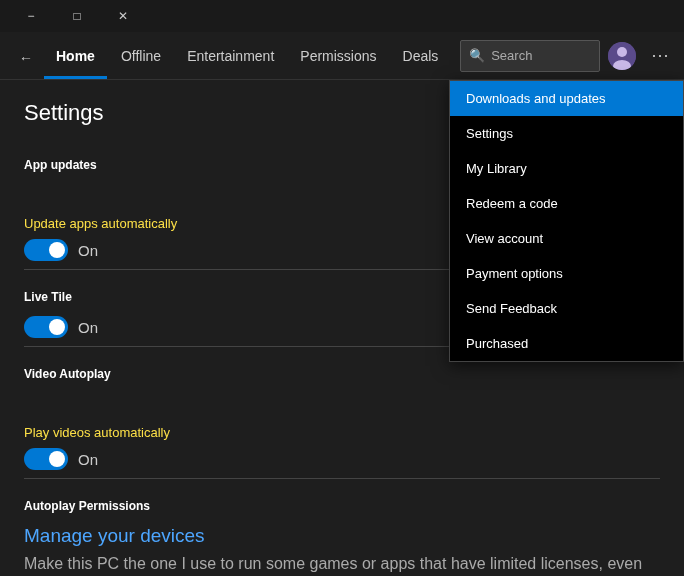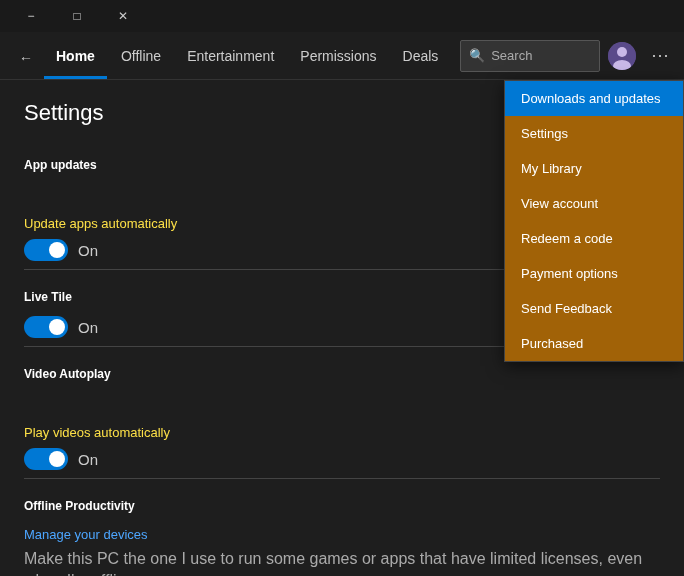--- a/index.html
+++ b/index.html
@@ -231,41 +231,41 @@
       left: 25px;
     }
 
     .toggle-text {
       font-size: 15px;
       color: #ccc;
     }
 
     .offline-link {
       color: #4da6ff;
-      font-size: 13px;
+      font-size: 19px;
       cursor: pointer;
       text-decoration: none;
       display: inline-block;
       margin-bottom: 6px;
     }
 
     .offline-desc {
       font-size: 16px;
       color: #aaa;
       margin-bottom: 10px;
       line-height: 1.4;
     }
 
     
     .dropdown-menu {
       position: absolute;
       top: 0;
       right: 0;
-      width: 180px;
-      background: #a16207;
+      width: 235px;
+      background: #000000;
       border: 1px solid #444;
       box-shadow: 0 4px 16px rgba(0,0,0,0.6);
       z-index: 100;
     }
 
     .dropdown-item {
       padding: 10px 16px;
       font-size: 13px;
       color: #fff;
       cursor: pointer;
@@ -359,21 +359,21 @@
         <div class="setting-label">Play videos automatically</div>
         <div class="toggle-row">
           <div class="toggle on"></div>
           <span class="toggle-text">On</span>
         </div>
       </div>
       <hr class="section-divider">
     </div>
 
     <div class="section">
-      <div class="section-title">Offline Productivity</div>
+      <div class="section-title">Autoplay Permissions</div>
       <a class="offline-link">Manage your devices</a>
       <div class="offline-desc">Make this PC the one I use to run some games or apps that have limited licenses, even when I'm offline.</div>
       <div class="toggle-row">
         <div class="toggle off"></div>
         <span class="toggle-text">Off</span>
       </div>
       
     </div>
 
   </div>
@@ -382,26 +382,26 @@
     <div class="dropdown-item active">
       <span>Downloads and updates</span>
     </div>
     <div class="dropdown-item">
       <span>Settings</span>
     </div>
     <div class="dropdown-item">
       <span>My Library</span>
     </div>
     <div class="dropdown-item">
+      <span>Redeem a code</span>
+    </div>
+    <div class="dropdown-item">
       <span>View account</span>
     </div>
     <div class="dropdown-item">
-      <span>Redeem a code</span>
-    </div>
-    <div class="dropdown-item">
       <span>Payment options</span>
     </div>
     <div class="dropdown-item">
       <span>Send Feedback</span>
     </div>
     <div class="dropdown-item">
       <span>Purchased</span>
     </div>
   </div>
 

